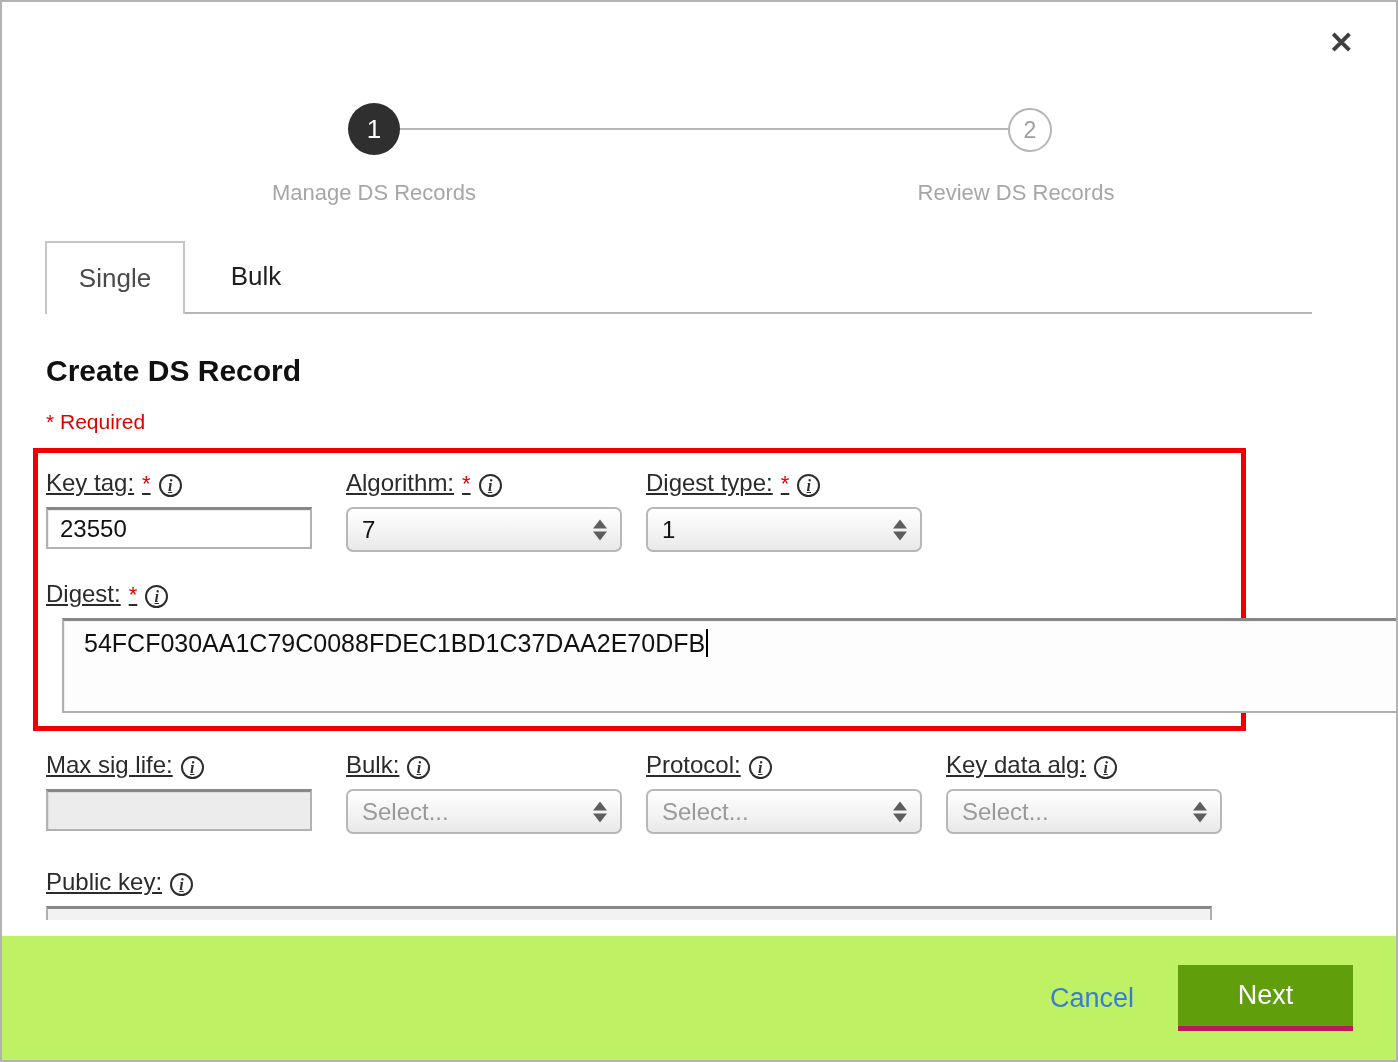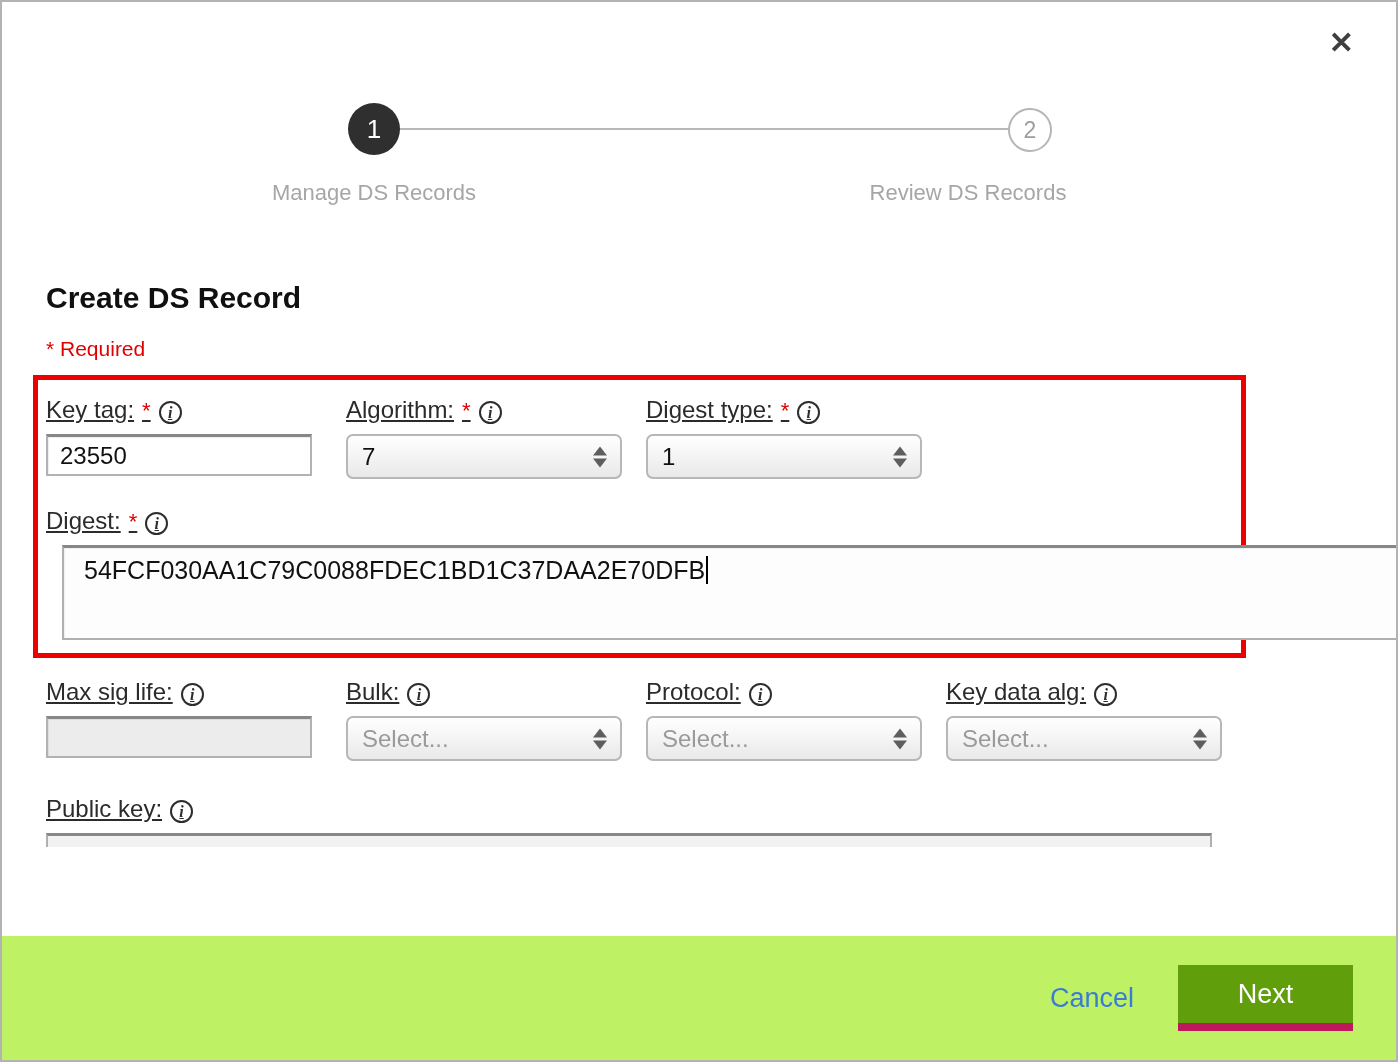--- a/index.html
+++ b/index.html
@@ -22,21 +22,21 @@
   }
 
   
   .stepper { position: relative; height: 239px; }
   .step-line { position: absolute; top: 126px; left: 372px; width: 656px; height: 2px; background: #b8b8b8; }
   .step-circle { position: absolute; border-radius: 50%; display: flex; align-items: center; justify-content: center; }
   .step-1 { left: 346px; top: 101px; width: 52px; height: 52px; background: #2f2f2f; color: #fff; font-size: 26px; }
   .step-2 { left: 1006px; top: 106px; width: 44px; height: 44px; background: #fff; border: 2px solid #b5b5b5; color: #9e9e9e; font-size: 23px; }
   .step-label { position: absolute; top: 178px; transform: translateX(-50%); color: #a6a6a6; font-size: 22px; white-space: nowrap; }
   .step-label-1 { left: 372px; }
-  .step-label-2 { left: 966px; }
+  .step-label-2 { left: 1014px; }
 
   
   .tabs { display: flex; margin-left: 43px; width: 1267px; height: 73px; }
   .tab-active {
     width: 140px; border: 2px solid #c6c6c6; border-bottom: none;
     display: flex; align-items: center; justify-content: center;
     font-size: 26px; color: #4a4a4a; background: #fff; cursor: pointer;
   }
   .tabs-fill { flex: 1; border-bottom: 2px solid #b5b5b5; display: flex; align-items: stretch; }
   .tab-inactive {
@@ -120,41 +120,51 @@
   
   .footer {
     position: absolute; left: 0; right: 0; bottom: 0; height: 124px;
     background: #bef264;
     display: flex; align-items: center; justify-content: flex-end;
     padding-right: 43px;
   }
   .cancel-link { color: #3a7bd5; font-size: 27px; cursor: pointer; margin-right: 44px; }
   .btn { display: flex; align-items: center; justify-content: center; font-size: 27px; cursor: pointer; }
   .back-btn { width: 173px; height: 62px; background: #c9d6af; color: #f3f6ed; margin-right: 23px; }
-  .next-btn { width: 175px; height: 66px; background: #609e0c; color: #ffffff; border-bottom: 8px solid #be185d; }
+  .next-btn { width: 175px; height: 66px; background: #609e0c; color: #ffffff; border-bottom: 5px solid #be185d; }
 </style>
 </head>
 <body>
 
 <div class="modal">
 
   <span class="close-btn">✕</span>
 
   <div class="stepper">
     <div class="step-line"></div>
     <div class="step-circle step-1">
       <span>1</span>
     </div>
     <div class="step-circle step-2">
       <span>2</span>
     </div>
     <div class="step-label step-label-1">Manage DS Records</div>
     <div class="step-label step-label-2">Review DS Records</div>
   </div>
 
+  <div class="tabs">
+    <div class="tab-active">
+      <span>Single</span>
+    </div>
+    <div class="tabs-fill">
+      <div class="tab-inactive">
+        <span>Bulk</span>
+      </div>
+    </div>
+  </div>
 
   <div class="page-title">Create DS Record</div>
   <div class="required-note">* Required</div>
 
   <div class="highlight-box">
 
     <div class="field-row">
       <div class="col">
         <div class="field-label">
           <span>Key tag:</span>

